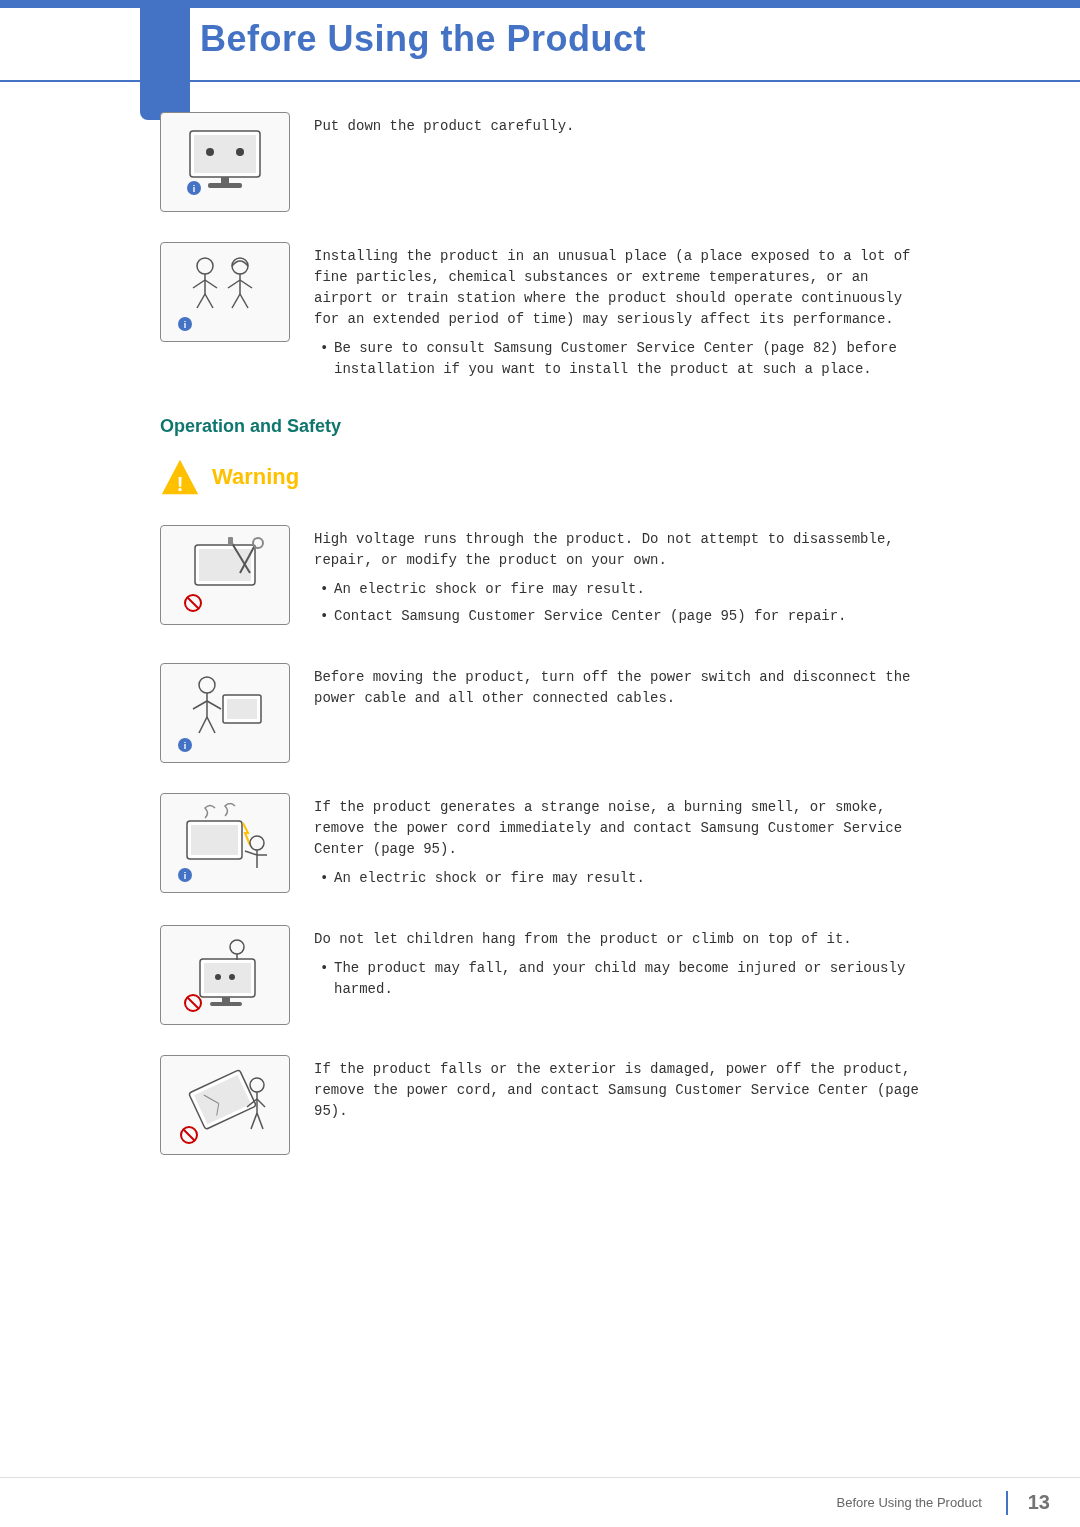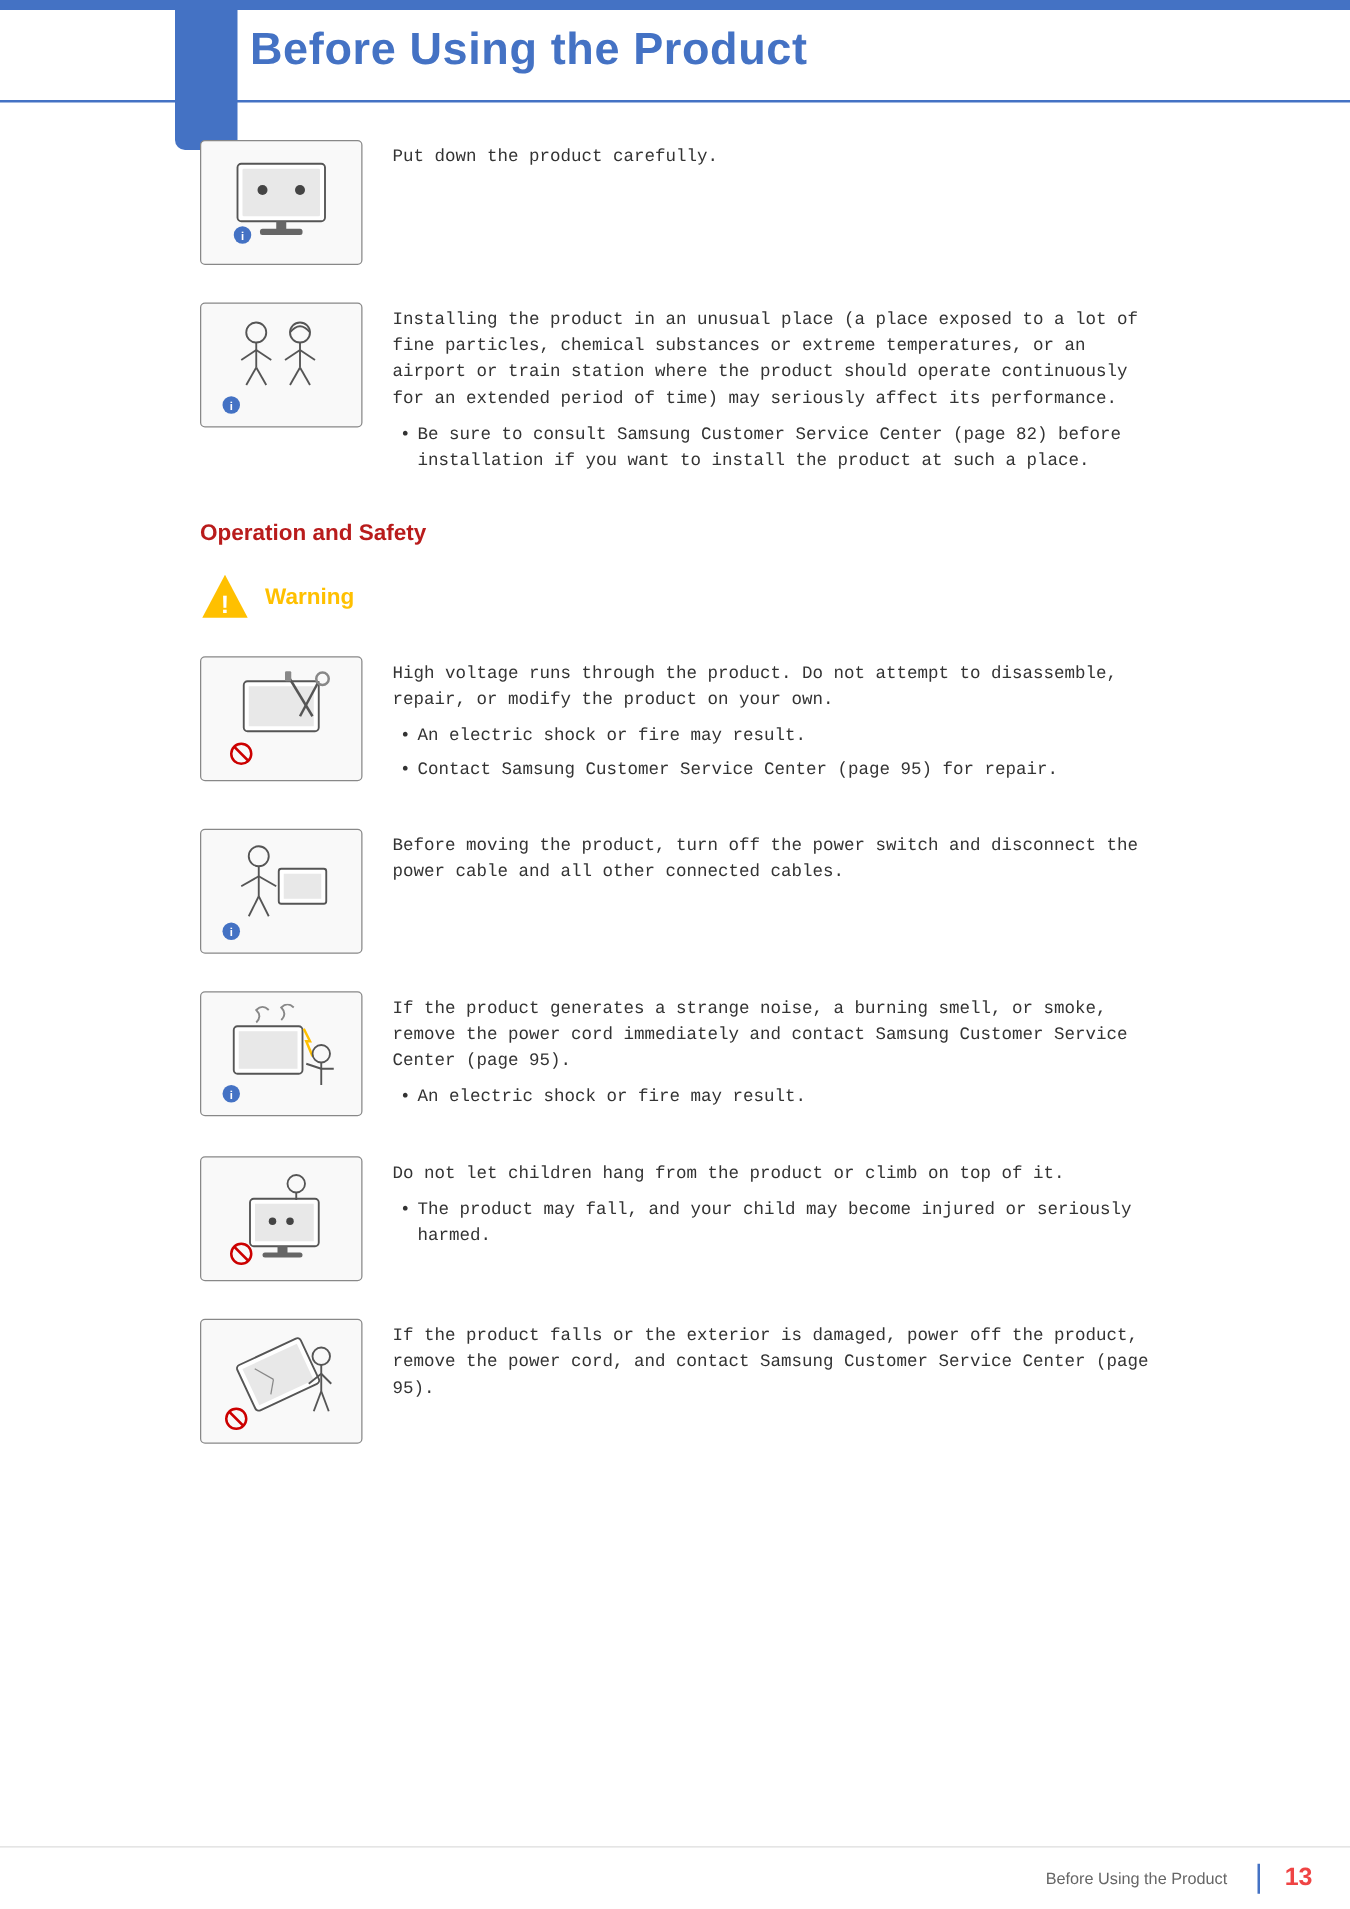--- a/index.html
+++ b/index.html
@@ -100,21 +100,21 @@
 
     .bullet-list li::before {
       content: '•';
       position: absolute;
       left: 6px;
       color: #333;
     }
 
     
     .section-heading {
-      color: #b91c1c;
+      color: #0f766e;
       font-size: 18px;
       font-weight: bold;
       margin-bottom: 20px;
       margin-top: 10px;
     }
 
     
     .warning-block {
       display: flex;
       align-items: center;
@@ -124,21 +124,21 @@
 
     .warning-icon {
       width: 40px;
       height: 40px;
       display: flex;
       align-items: center;
       justify-content: center;
     }
 
     .warning-label {
-      font-size: 18px;
+      font-size: 22px;
       font-weight: bold;
       color: #FFC000;
     }
 
     
     .footer {
       position: absolute;
       bottom: 0;
       left: 0;
       right: 0;
@@ -153,21 +153,21 @@
 
     .footer-text {
       font-size: 13px;
       color: #666;
       margin-right: 16px;
     }
 
     .footer-page {
       font-size: 20px;
       font-weight: bold;
-      color: #ef4444;
+      color: #737373;
       margin-left: 12px;
     }
 
     .footer-divider {
       width: 2px;
       height: 24px;
       background: #4472C4;
       margin: 0 8px;
     }
 

